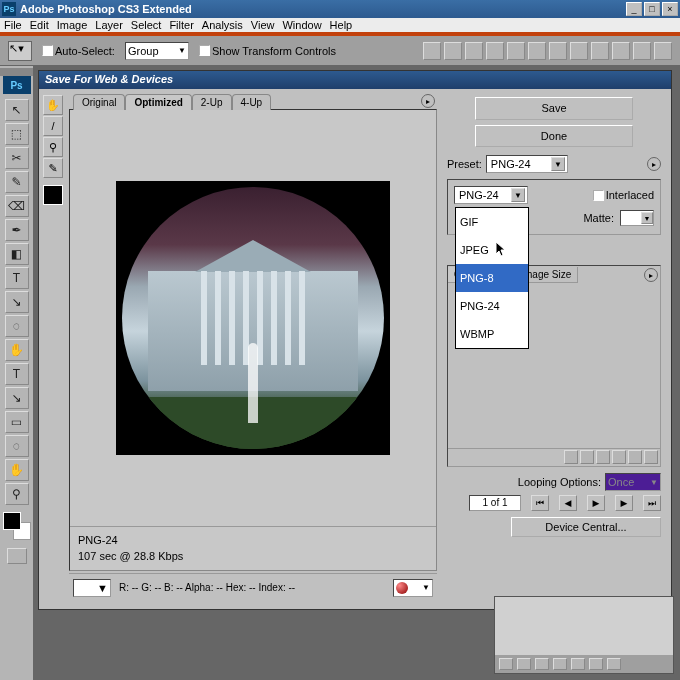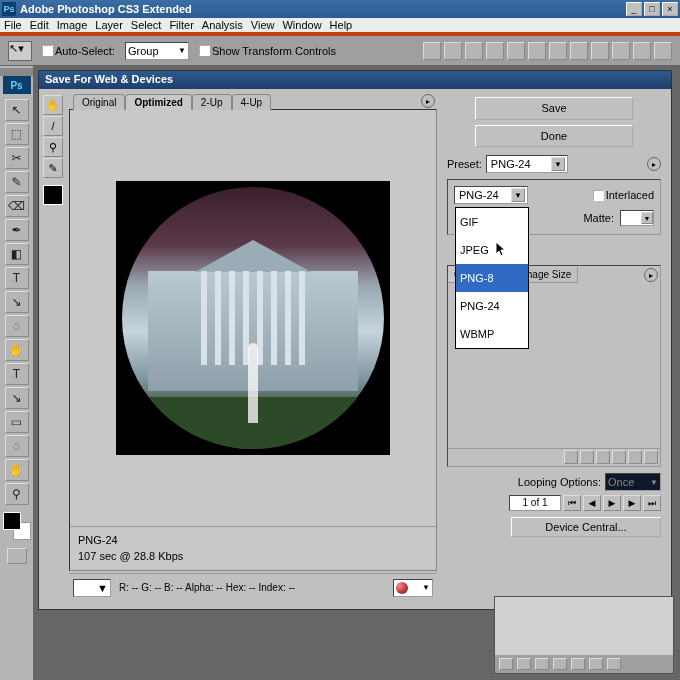--- a/index.html
+++ b/index.html
@@ -34,21 +34,21 @@
 .toolbox .badge { width: 28px; height: 18px; background: #0a3f6b; color: #6cf; display: flex; align-items: center; justify-content: center; font-weight: bold; font-size: 10px; margin-bottom: 4px; }
 .toolbox .tbtn { width: 24px; height: 22px; background: #b5b5b5; border: 1px outset #ddd; margin: 1px 0; display: flex; align-items: center; justify-content: center; font-size: 12px; color: #222; }
 .foreback { position: relative; width: 28px; height: 28px; margin-top: 6px; }
 .foreback .fg { position: absolute; top: 0; left: 0; width: 18px; height: 18px; background: #000; border: 1px solid #fff; }
 .foreback .bg { position: absolute; bottom: 0; right: 0; width: 18px; height: 18px; background: #fff; border: 1px solid #999; }
 .qmask { width: 20px; height: 16px; margin-top: 8px; background: #b5b5b5; border: 1px outset #ddd; }
 
 
 .dialog-area { flex: 1; position: relative; background: #666; }
 .dialog { position: absolute; top: 4px; left: 4px; right: 8px; height: 540px; background: #c0c0c0; border: 1px solid #333; }
-.dialog-title { background: linear-gradient(#2d5a8f,#1f3f6b); color: #fff; font-weight: bold; height: 18px; padding: 2px 6px; }
+.dialog-title { background: linear-gradient(#2d5a8f,#1f3f6b); color: #fff; font-weight: bold; height: 18px; padding: 2px 6px; font-style: italic; }
 .dialog-body { display: flex; height: calc(100% - 18px); }
 
 
 .preview-col { width: 404px; padding: 4px 6px 8px 30px; position: relative; display: flex; flex-direction: column; }
 .mini-tools { position: absolute; left: 2px; top: 6px; width: 24px; display: flex; flex-direction: column; gap: 1px; align-items: center; }
 .mini-tools .m { width: 20px; height: 20px; background: #c0c0c0; border: 1px outset #ddd; display: flex; align-items: center; justify-content: center; font-size: 11px; }
 .mini-tools .sw { width: 20px; height: 20px; background: #000; border: 1px solid #fff; margin-top: 6px; }
 
 .tabs { display: flex; gap: 0; margin-left: 4px; }
 .tab { background: #c0c0c0; border: 1px solid #888; border-bottom: none; border-radius: 4px 4px 0 0; padding: 2px 8px; font-size: 10px; margin-right: 0px; position: relative; top: 1px; }
@@ -100,23 +100,23 @@
 
 .group-box { border: 1px inset #999; margin-top: 30px; }
 .group-tabs { display: flex; border-bottom: 1px solid #999; }
 .group-tabs .gt { padding: 2px 6px; font-size: 10px; background: #c0c0c0; border-right: 1px solid #999; }
 .group-tabs .gt.active { font-weight: bold; background: #c8c8c8; }
 .group-body { height: 164px; background: #c0c0c0; }
 .group-icons { height: 18px; border-top: 1px solid #999; display: flex; justify-content: flex-end; gap: 2px; padding: 1px 2px; }
 .group-icons .gi { width: 14px; height: 14px; background: #b5b5b5; border: 1px outset #ddd; }
 
 .loop-row { display: flex; align-items: center; justify-content: flex-end; gap: 4px; margin-top: 6px; }
-.loop-sel { width: 56px; height: 18px; background: #0f172a; border: 1px inset #999; display: flex; align-items: center; justify-content: space-between; padding: 0 2px; color: #888; text-align: center; }
-
-.anim-row { display: flex; align-items: center; justify-content: flex-end; gap: 2px; margin-top: 4px; }
+.loop-sel { width: 56px; height: 18px; background: #4c1d95; border: 1px inset #999; display: flex; align-items: center; justify-content: space-between; padding: 0 2px; color: #888; text-align: center; }
+
+.anim-row { display: flex; align-items: center; justify-content: flex-end; gap: 10px; margin-top: 4px; }
 .anim-count { width: 52px; height: 16px; background: #fff; border: 1px inset #999; text-align: center; line-height: 14px; font-size: 10px; }
 .anim-btn { width: 18px; height: 16px; background: #c0c0c0; border: 1px outset #ddd; display: flex; align-items: center; justify-content: center; font-size: 9px; }
 
 .device-btn { width: 150px; height: 20px; background: #c0c0c0; border: 1px outset #fff; text-align: center; line-height: 18px; margin: 6px 0 0 auto; }
 
 
 .lower { position: absolute; right: 6px; bottom: 6px; width: 180px; height: 78px; background: #b0b0b0; border: 1px solid #555; }
 .lower-body { height: 58px; background: #d0d0d0; }
 .lower-foot { height: 18px; background: #9f9f9f; display: flex; align-items: center; gap: 4px; padding: 0 4px; }
 .lower-foot .fi { width: 14px; height: 12px; background: #b5b5b5; border: 1px outset #ddd; }

